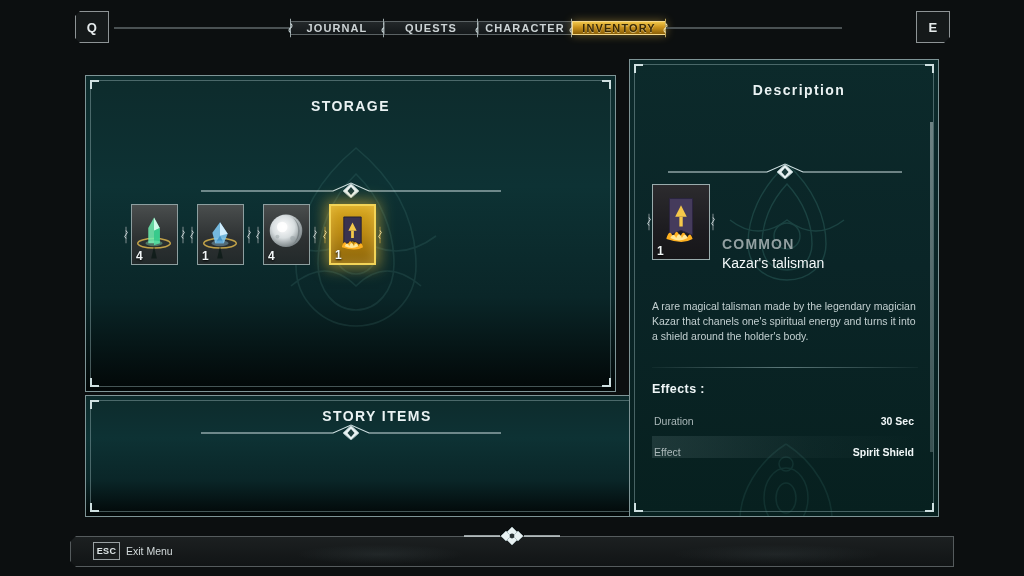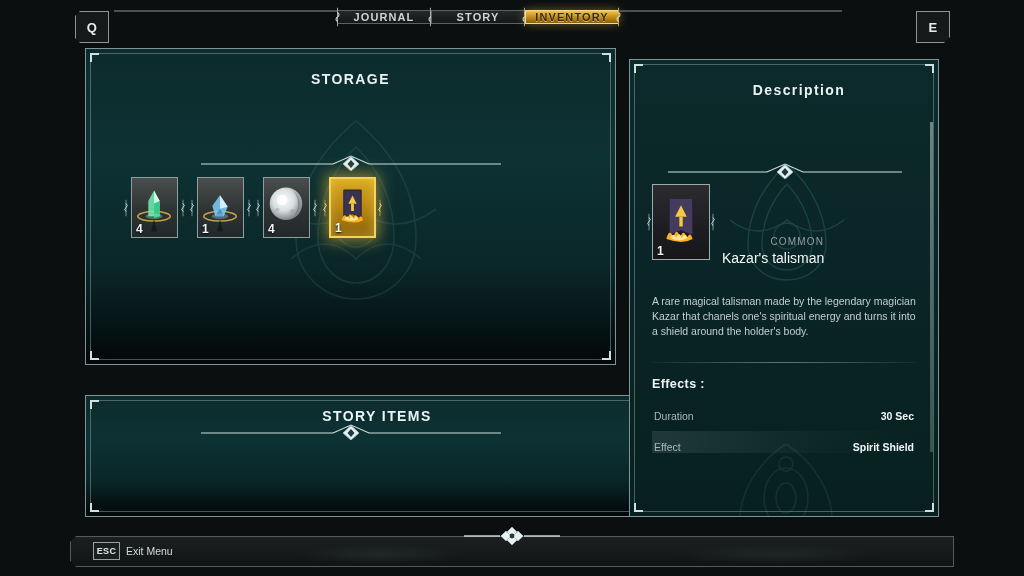--- a/index.html
+++ b/index.html
@@ -42,21 +42,21 @@
   #key-e {
     position: absolute; left: 916px; top: 11px;
     clip-path: polygon(0 0, 100% 0, 100% calc(100% - 6px), calc(100% - 6px) 100%, 0 100%);
   }
 
   #tabstrip {
     position: absolute;
     left: 114px; top: 10px;
     width: 728px; height: 35px;
     display: flex;
-    align-items: flex-start;
+    align-items: center;
   }
   .railseg {
     flex: 1 1 auto;
     border: 1px solid #4a5153;
     background: linear-gradient(180deg,#1d2122 0%, #131617 100%);
     position: relative;
     overflow: hidden;
   }
   .railseg::after {
     content: "";
@@ -140,21 +140,21 @@
   }
 
   
   .watermark {
     position: absolute;
     opacity: .16;
     pointer-events: none;
   }
 
   
-  #storage { left: 85px; top: 48px; width: 531px; height: 317px; }
+  #storage { left: 85px; top: 75px; width: 531px; height: 317px; }
   #storage .panel-title { top: 22px; }
   #storage .divider { left: 115px; top: 106px; width: 300px; }
 
   #slots {
     position: absolute;
     left: 45px; top: 128px;
     display: flex;
     gap: 19px;
   }
   .slot {
@@ -210,24 +210,23 @@
   #desc-thumb {
     width: 58px; height: 76px;
     border: 1px solid #9aacad;
     background: linear-gradient(180deg,#2c2b2e 0%, #1d1c20 60%, #171619 100%);
     position: relative;
     flex: 0 0 58px;
   }
   #desc-meta { padding-top: 52px; }
   #rarity {
     color: #93a0a2;
-    font-size: 10px;
-    font-weight: normal;
+    font-size: 14px;
+    font-weight: bold;
     letter-spacing: 1.2px;
-    text-align: right;
   }
   #item-name {
     color: #f4f9fa;
     font-size: 14px;
     font-weight: normal;
     margin-top: 3px;
   }
   #item-desc {
     margin-top: 28px;
     color: #c2cfd0;
@@ -325,27 +324,34 @@
         <path d="M3.5 5 q3 2.2 0 4.5 q-3 2.2 0 4.5" stroke="#c8d4d6" stroke-width="1.1" fill="none"></path>
       </svg>
       <span>JOURNAL</span>
       <svg class="tab-clasp r" viewBox="0 0 7 19">
         <path d="M3.5 0 V19" stroke="#9aa6a8" stroke-width="1" fill="none"></path>
         <path d="M3.5 5 q3 2.2 0 4.5 q-3 2.2 0 4.5" stroke="#c8d4d6" stroke-width="1.1" fill="none"></path>
       </svg>
     </div>
 
     <div class="tab">
-      <span>STORY</span>
+      <span>QUESTS</span>
       <svg class="tab-clasp r" viewBox="0 0 7 19">
         <path d="M3.5 0 V19" stroke="#9aa6a8" stroke-width="1" fill="none"></path>
         <path d="M3.5 5 q3 2.2 0 4.5 q-3 2.2 0 4.5" stroke="#c8d4d6" stroke-width="1.1" fill="none"></path>
       </svg>
     </div>
 
+    <div class="tab">
+      <span>CHARACTER</span>
+      <svg class="tab-clasp r" viewBox="0 0 7 19">
+        <path d="M3.5 0 V19" stroke="#9aa6a8" stroke-width="1" fill="none"></path>
+        <path d="M3.5 5 q3 2.2 0 4.5 q-3 2.2 0 4.5" stroke="#c8d4d6" stroke-width="1.1" fill="none"></path>
+      </svg>
+    </div>
 
     <div class="tab active">
       <span>INVENTORY</span>
       <svg class="tab-clasp r" viewBox="0 0 7 19">
         <path d="M3.5 0 V19" stroke="#b9a35a" stroke-width="1" fill="none"></path>
         <path d="M3.5 5 q3 2.2 0 4.5 q-3 2.2 0 4.5" stroke="#e8dcae" stroke-width="1.1" fill="none"></path>
       </svg>
     </div>
 
     <div class="railseg"></div>

